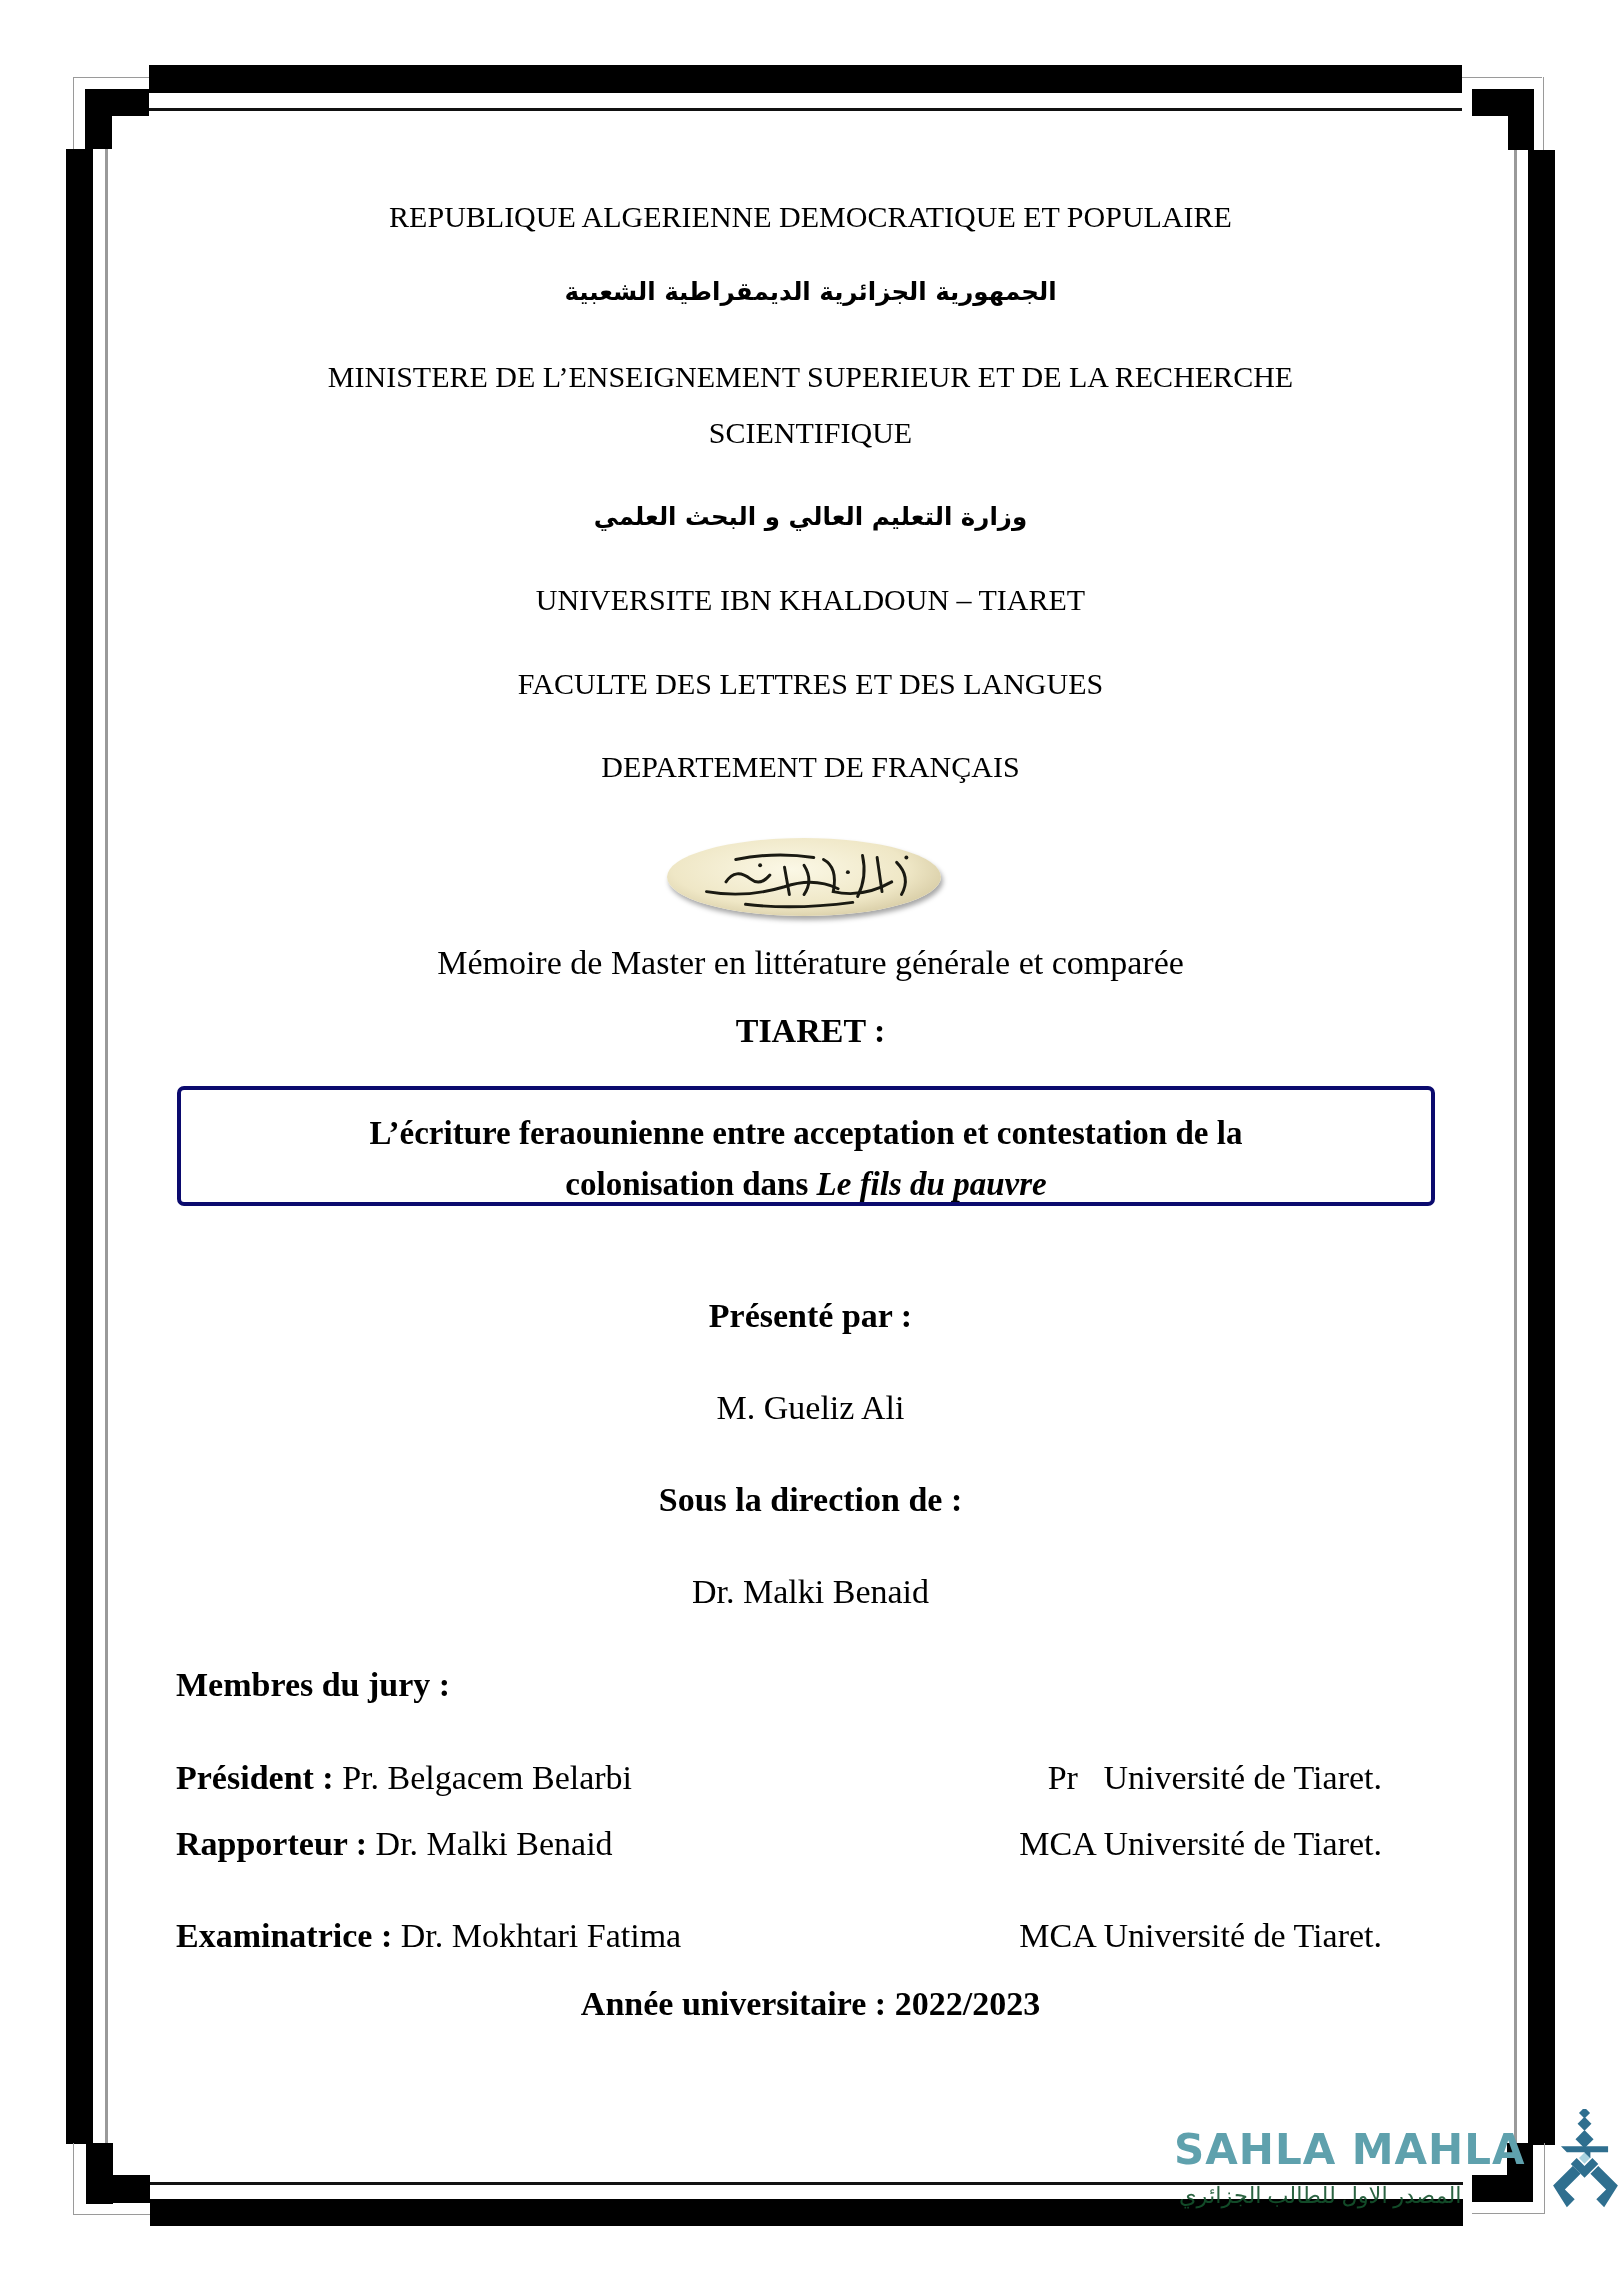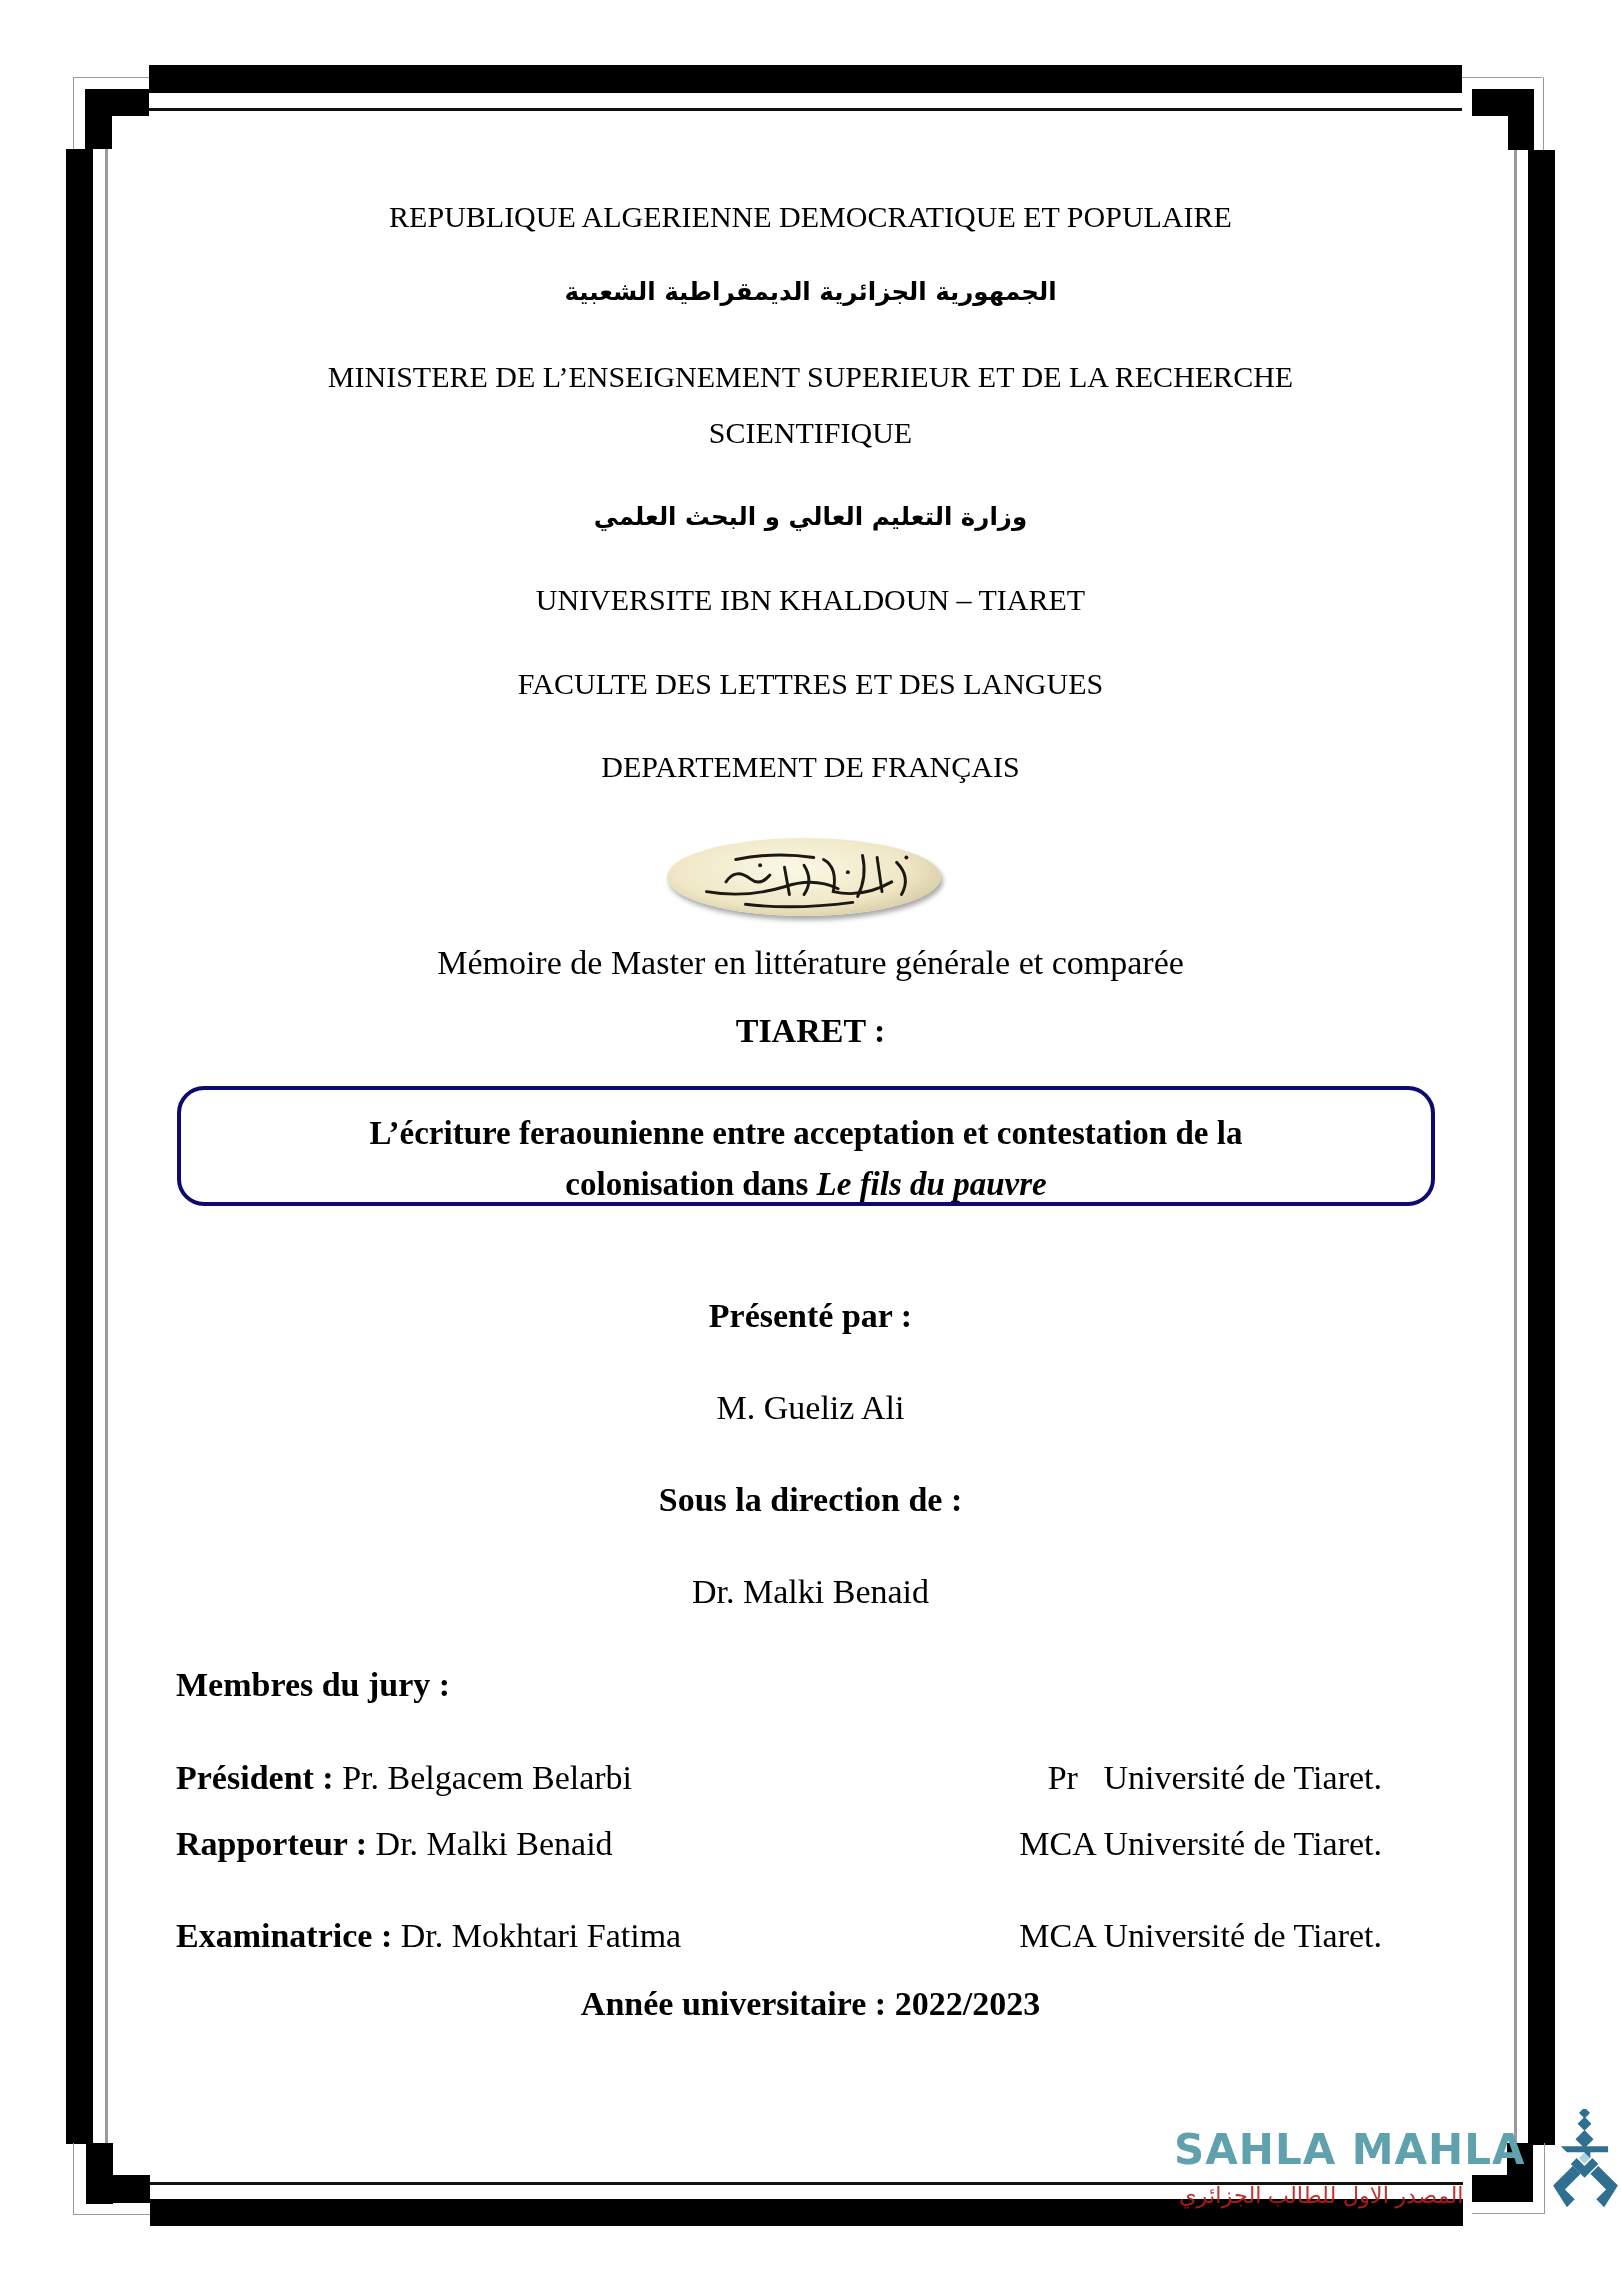--- a/index.html
+++ b/index.html
@@ -7,32 +7,32 @@
          font-family:"Liberation Serif", "DejaVu Serif", serif; color:#000; }
   .blk { position:absolute; background:#000; }
   .gline { position:absolute; background:#9a9a9a; }
   .kline { position:absolute; background:#111; }
   .line { position:absolute; left:0; width:1621px; text-align:center; white-space:nowrap; }
   .caps { font-size:30px; letter-spacing:0px; }
   .ar { font-family:"DejaVu Sans", sans-serif; font-weight:bold; font-size:24.5px; direction:rtl; }
   .med { font-size:34px; }
   .bold { font-weight:bold; }
   .subject-box { position:absolute; left:177px; top:1086px; width:1258px; height:120px;
-                 border:4.9px solid #0b0a6e; border-radius:27px; box-sizing:border-box;text-decoration:underline; }
+                 border:4.9px solid #0b0a6e; border-radius:7px; box-sizing:border-box;text-decoration:underline; }
   .subject-text { position:absolute; left:0; width:100%; text-align:center; font-weight:bold;
                   font-size:33px; line-height:51px; top:17.6px; }
   .jury-row { position:absolute; left:176px; width:1206px; font-size:34px; white-space:nowrap; }
   .jury-row .right { position:absolute; right:0; top:0; }
   .logo { position:absolute; left:667px; top:838px; width:274px; height:78px; border-radius:50%;
           background: radial-gradient(ellipse at 45% 40%, #fbf8e6 0%, #efe7c6 55%, #cfc39a 85%, #6b6450 100%);
           box-shadow: 2px 3.9px 4.9px rgba(0,0,0,0.35); overflow:hidden; }
   .logo svg { position:absolute; left:0; top:0; }
   .wm { position:absolute; left:1174px; top:2125px; color:#5fa1ad; font-family:"DejaVu Sans", sans-serif;
         font-size:42px; font-weight:bold; letter-spacing:1px; white-space:nowrap; }
-  .wm-ar { position:absolute; left:1179px; top:2182px; color:#b91c1c; font-family:Liberation Sans, sans-serif;
+  .wm-ar { position:absolute; left:1179px; top:2182px; color:#14532d; font-family:Liberation Serif, serif;
            font-size:22.5px; direction:rtl; white-space:nowrap; opacity:0.9; }
 </style>
 </head>
 <body>
 
 <div>
 
   <div class="blk" style="left:149px; top:65px; width:1313px; height:28px;"></div>
   <div class="kline" style="left:149px; top:108px; width:1313px; height:2.9px;"></div>
 

